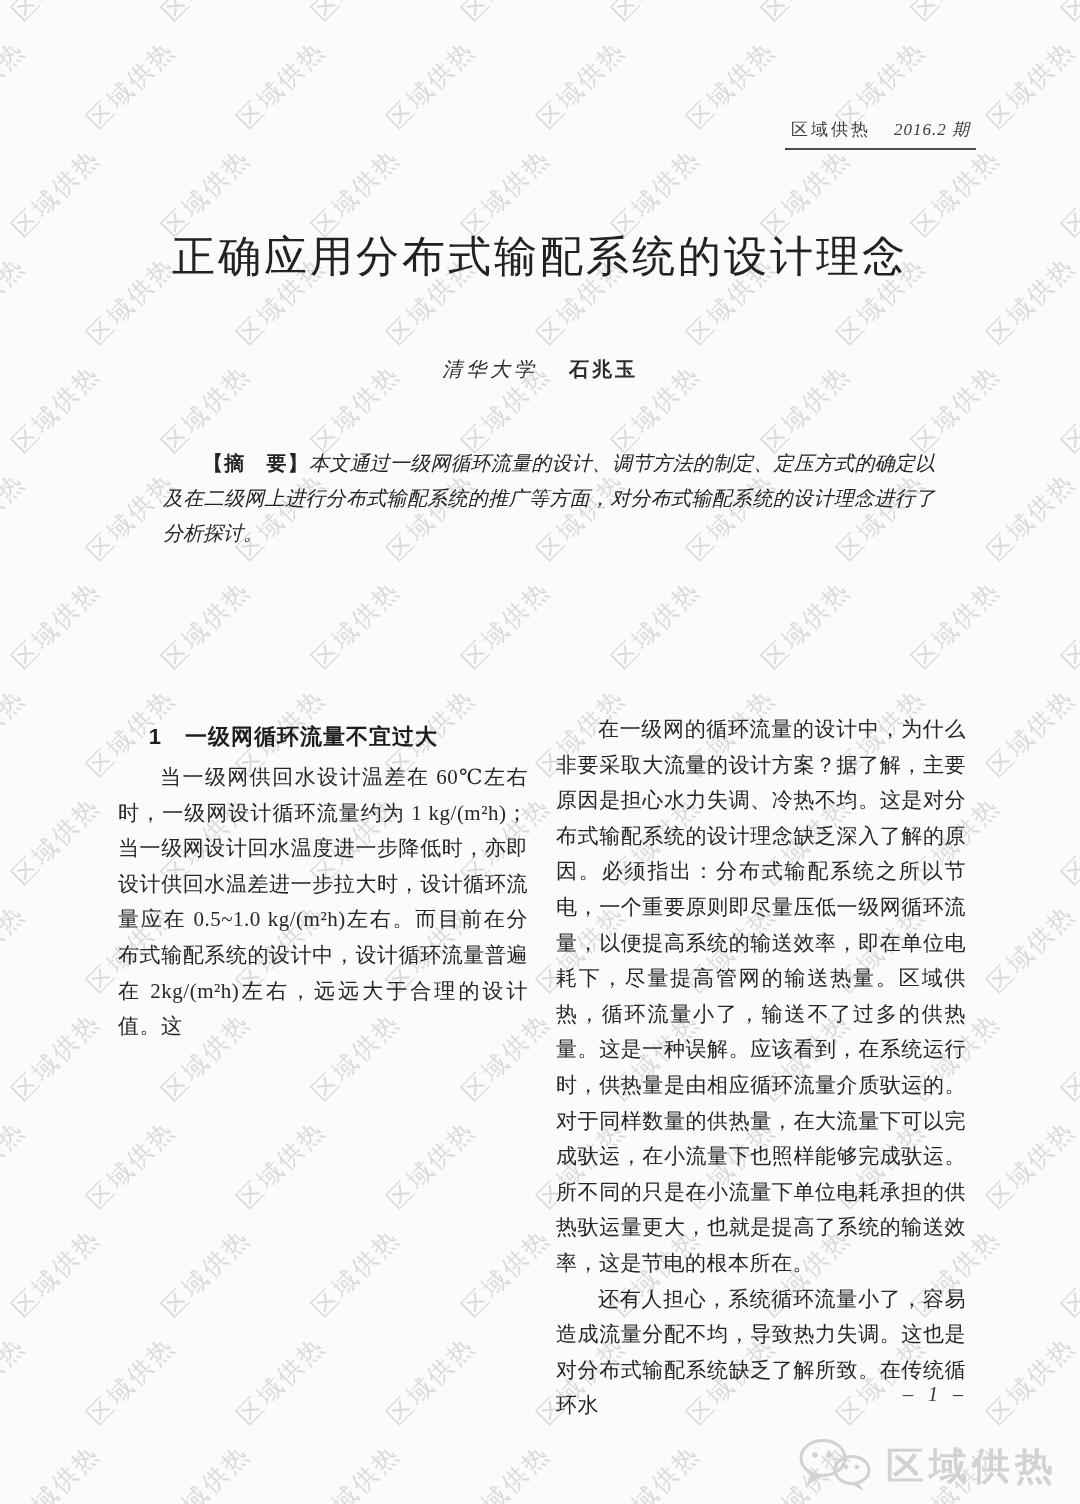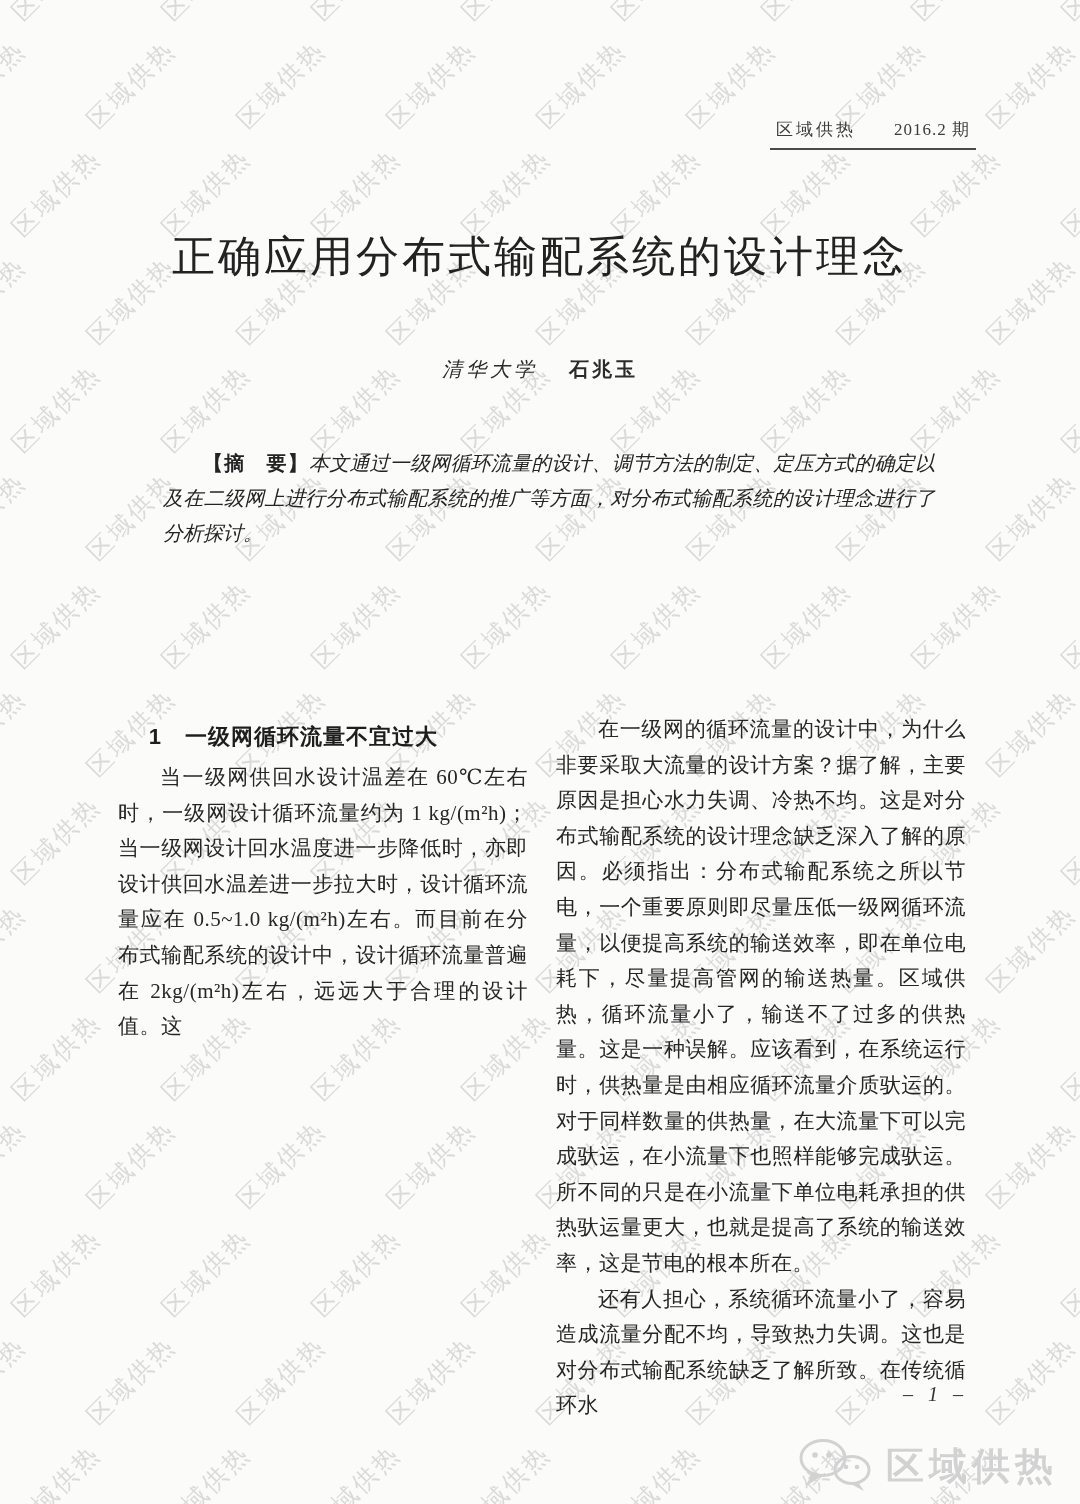--- a/index.html
+++ b/index.html
@@ -35,21 +35,21 @@
 
   .journal-header {
     position: absolute;
     top: 118px; right: 104px;
     font-size: 17px;
     color: #3c3c3c;
     letter-spacing: 3px;
     border-bottom: 2px solid #4a4a4a;
     padding: 0 6px 7px 6px;
   }
-  .journal-header .issue { margin-left: 38px; letter-spacing: 1px; }
+  .journal-header .issue { margin-left: 23px; letter-spacing: 1px; font-style: italic; }
 
   .article-title {
     position: absolute;
     top: 228px; left: 0;
     width: 100%;
     text-align: center;
     font-size: 43px;
     font-weight: normal;
     letter-spacing: 3px;
     color: #222;

